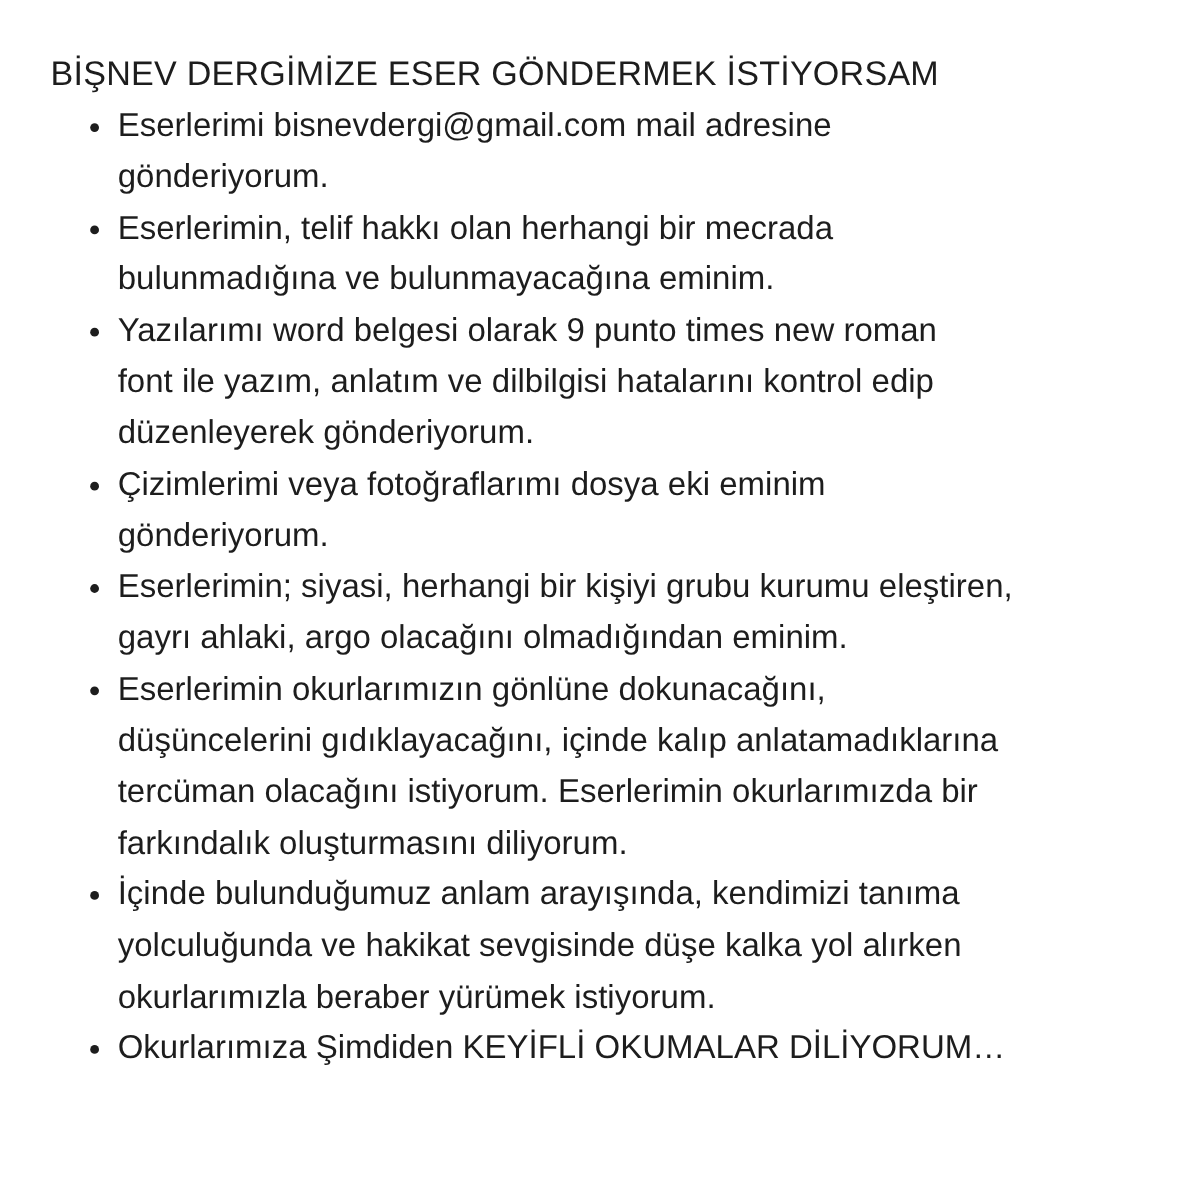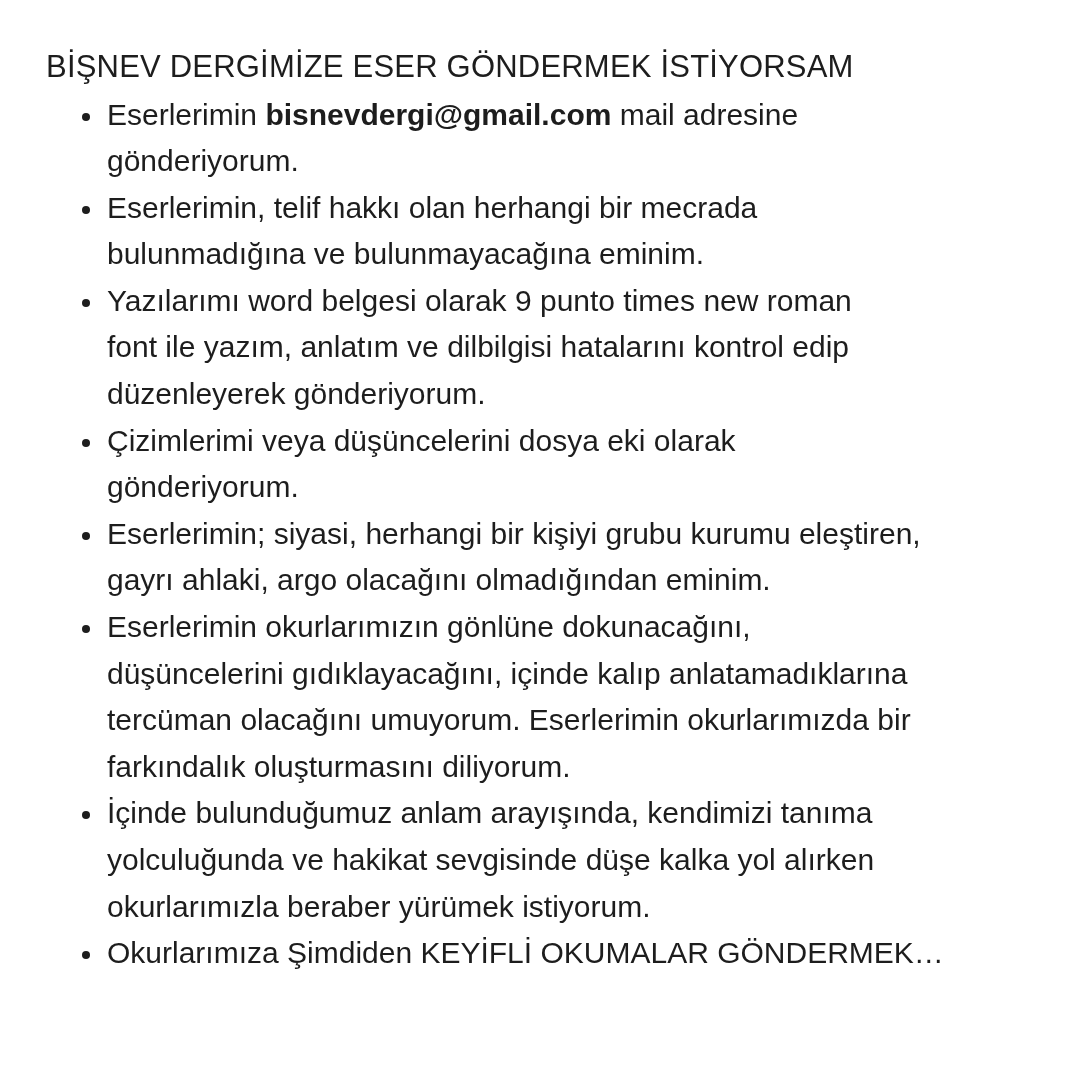--- a/index.html
+++ b/index.html
@@ -35,53 +35,53 @@
     font-size: 30px;
     line-height: 46.6px;
     white-space: pre-line;
     padding-left: 2px;
   }
   ul.bullet-list li::marker {
     font-size: 26px;
     color: #1d1d1d;
   }
   ul.bullet-list li b {
-    font-weight: 700;
+    font-weight: 400;
   }
 </style>
 </head>
 <body>
 
 <div class="page">
 
   <h1 class="doc-title">BİŞNEV DERGİMİZE ESER GÖNDERMEK İSTİYORSAM</h1>
 
   <ul class="bullet-list">
 
-    <li><span>Eserlerimin </span><b>bisnevdergi@gmail.com</b><span> mail adresine
+    <li><span>Eserlerimi </span><b>bisnevdergi@gmail.com</b><span> mail adresine
 gönderiyorum.</span></li>
 
     <li>Eserlerimin, telif hakkı olan herhangi bir mecrada
 bulunmadığına ve bulunmayacağına eminim.</li>
 
     <li>Yazılarımı word belgesi olarak 9 punto times new roman
 font ile yazım, anlatım ve dilbilgisi hatalarını kontrol edip
 düzenleyerek gönderiyorum.</li>
 
-    <li>Çizimlerimi veya düşüncelerini dosya eki olarak
+    <li>Çizimlerimi veya fotoğraflarımı dosya eki eminim
 gönderiyorum.</li>
 
     <li>Eserlerimin; siyasi, herhangi bir kişiyi grubu kurumu eleştiren,
 gayrı ahlaki, argo olacağını olmadığından eminim.</li>
 
     <li>Eserlerimin okurlarımızın gönlüne dokunacağını,
 düşüncelerini gıdıklayacağını, içinde kalıp anlatamadıklarına
-tercüman olacağını umuyorum. Eserlerimin okurlarımızda bir
+tercüman olacağını istiyorum. Eserlerimin okurlarımızda bir
 farkındalık oluşturmasını diliyorum.</li>
 
     <li>İçinde bulunduğumuz anlam arayışında, kendimizi tanıma
 yolculuğunda ve hakikat sevgisinde düşe kalka yol alırken
 okurlarımızla beraber yürümek istiyorum.</li>
 
-    <li>Okurlarımıza Şimdiden KEYİFLİ OKUMALAR GÖNDERMEK…</li>
+    <li>Okurlarımıza Şimdiden KEYİFLİ OKUMALAR DİLİYORUM…</li>
 
   </ul>
 </div>
 
 </body></html>

